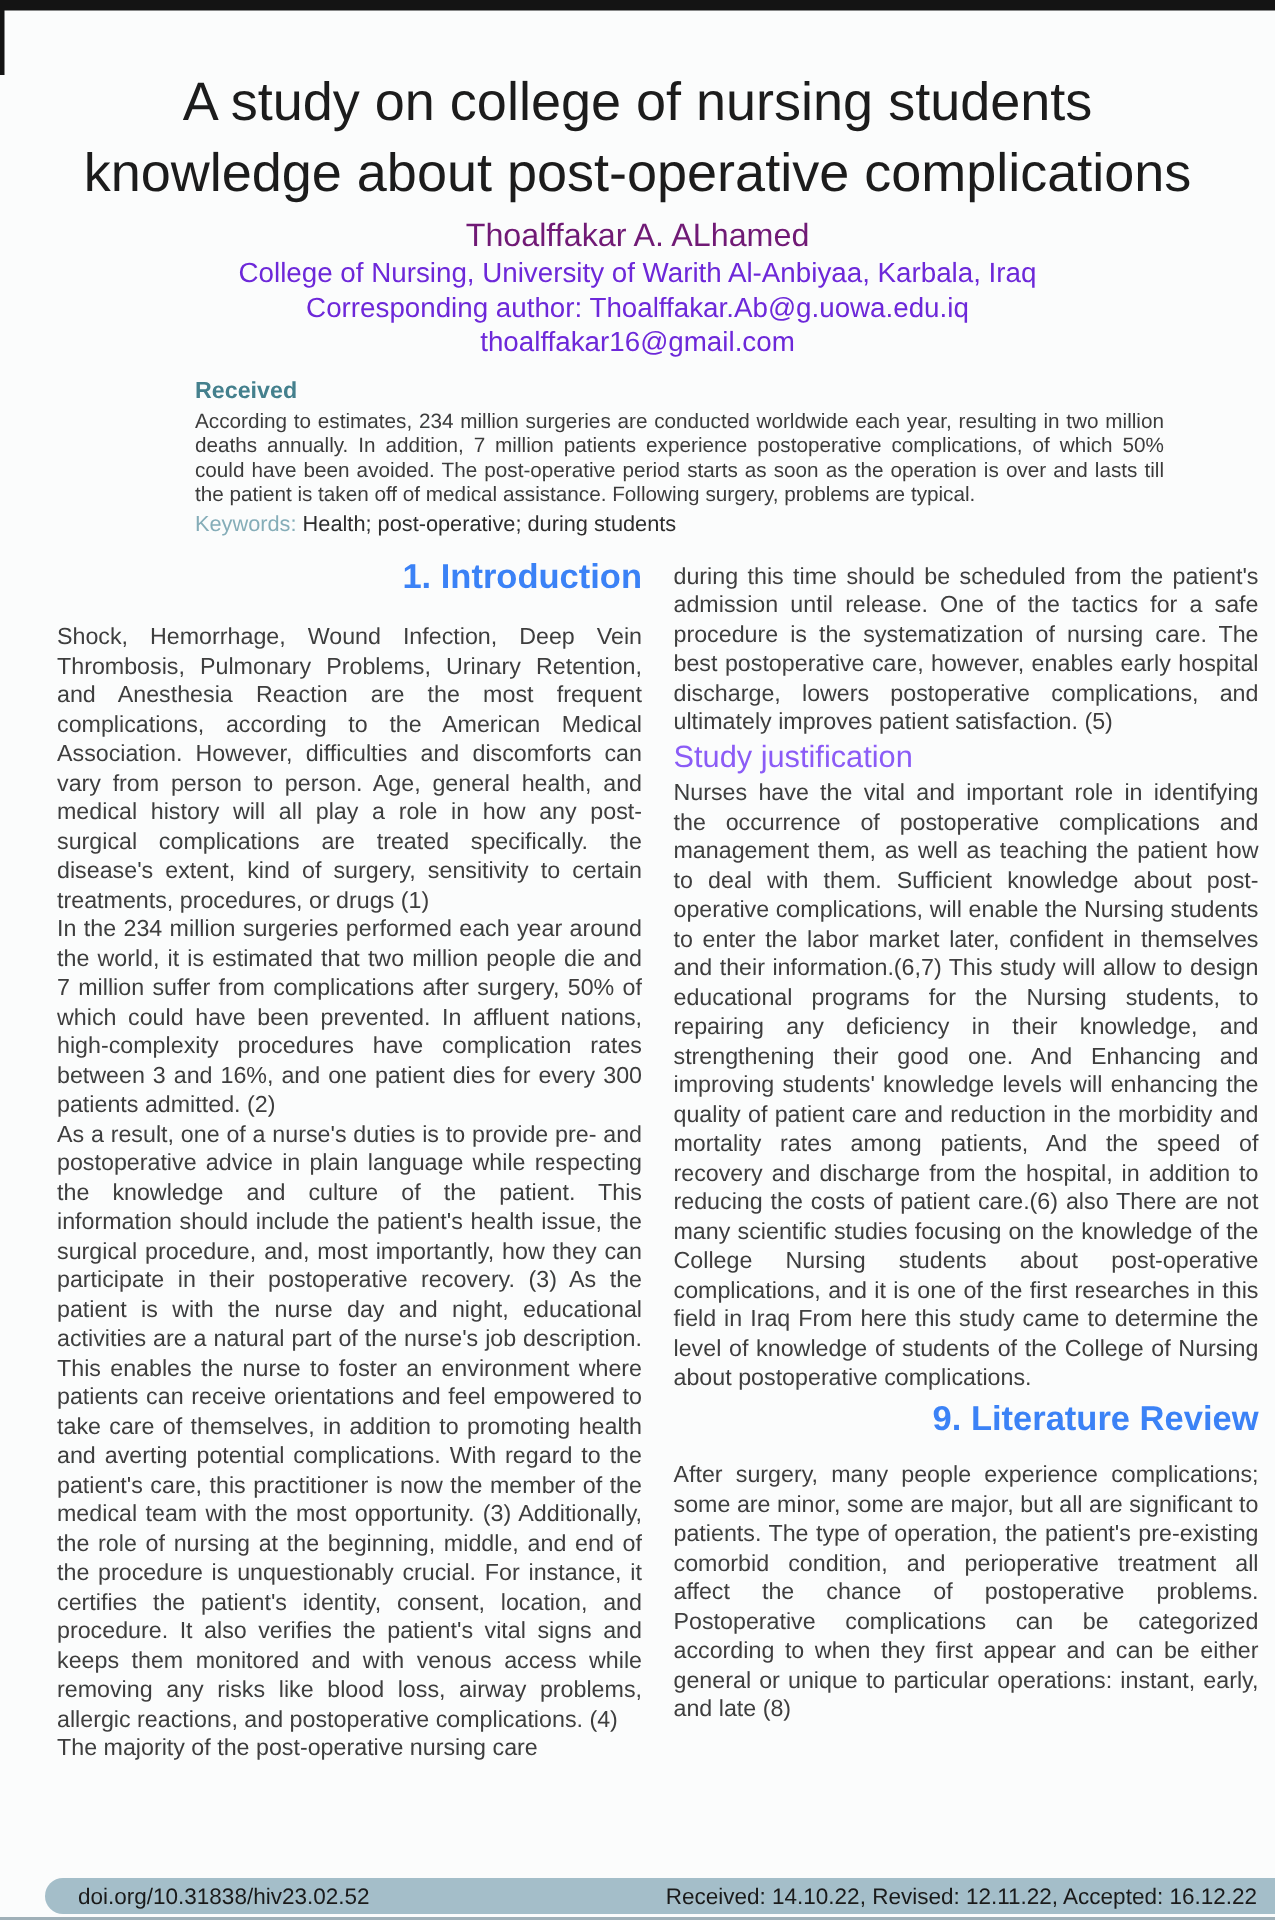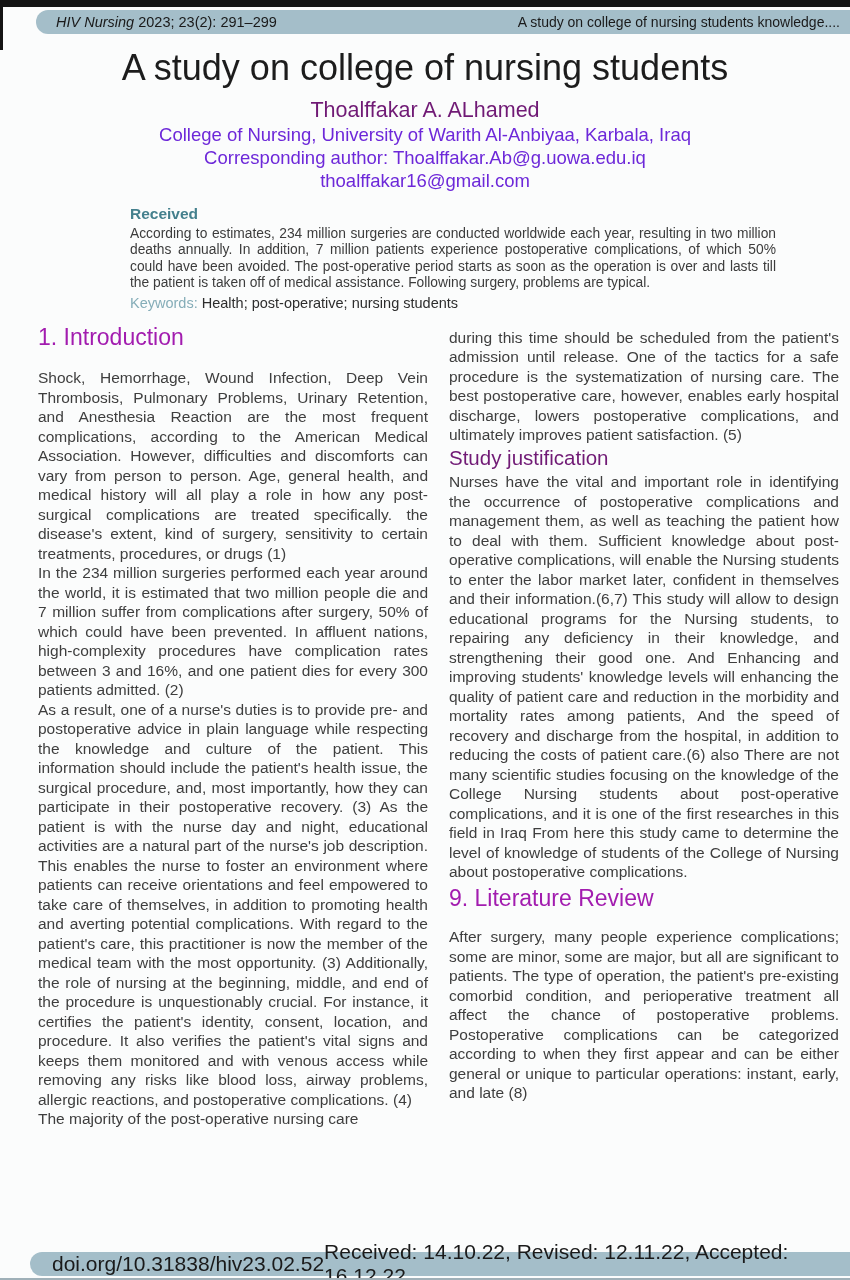--- a/index.html
+++ b/index.html
@@ -14,71 +14,68 @@
   .left-edge { position:absolute; top:0; left:0; width:3px; height:50px; background:#141414; }
   .bottom-edge { position:absolute; bottom:0; left:0; right:0; height:2px; background:#9fb0b8; }
 
   
   .bar {
     position:absolute; right:0; height:24px; background:#a4bec9;
     border-radius:12px 0 0 12px; display:flex; justify-content:space-between;
     align-items:center; box-sizing:border-box; color:#1a1a1a;
   }
   .header-bar { top:10px; left:36px; padding:0 10px 0 20px; font-size:14.5px; }
-  .footer-bar { top:1252px; left:30px; padding:0 12px 0 22px; font-size:21px; }
+  .footer-bar { top:1252px; left:30px; padding:0 12px 0 22px; font-size:15px; }
   .jname { font-style:italic; }
   .header-right { font-size:14px; }
 
   .content { position:absolute; top:40px; left:0; right:0; }
   .title-block { text-align:center; }
   h1 { margin:4px 0 0; font-size:36px; line-height:47px; font-weight:500; color:#1c1c1c; }
   h1 span { display:block; }
   .author { margin-top:7px; font-size:21.5px; color:#701a75; }
   .affiliation, .corresponding, .email { margin-top:1px; font-size:18.5px; line-height:22px; color:#6d28d9; }
 
   .abstract { margin:13px 0 0 130px; width:646px; }
   .abs-heading { font-size:15.5px; font-weight:bold; color:#44808d; }
   .abs-text { margin:3px 0 0; font-size:13.8px; line-height:16.4px; text-align:justify; color:#3c3c3c; }
   .keywords { margin:3px 0 0; font-size:14.5px; color:#2d2d2d; }
   .kw-label { color:#85adb8; }
 
   .columns { display:flex; gap:21px; margin:17px 0 0 38px; width:801px; }
   .col { width:390px; font-size:15.5px; line-height:19.5px; text-align:justify; color:#3e3e3e; }
   .col p { margin:0; }
-  h2.section { font-size:23px; font-weight:400; color:#a21caf; margin:0 0 21px; text-align:left; }
-  h3.subsection { font-size:20.5px; font-weight:400; color:#701a75; margin:3px 0 5px; text-align:left; }
+  h2.section { font-size:23px; font-weight:700; color:#3b82f6; margin:0 0 21px; text-align:right; }
+  h3.subsection { font-size:20.5px; font-weight:400; color:#8b5cf6; margin:3px 0 5px; text-align:left; }
   .right-col h2.section { margin:7px 0 19px; }
 </style>
 </head>
 <body>
 
 <div class="page">
   <div class="top-strip"></div>
   <div class="left-edge"></div>
 
-  <div class="bar header-bar">
-    <div class="header-left"><span class="jname">HIV Nursing</span><span> 2023; 23(2): 291–299</span></div>
-    <div class="header-right">A study on college of nursing students knowledge....</div>
-  </div>
 
   <div class="content">
     <div class="title-block">
       <h1>
           <span>A study on college of nursing students</span>
+          <span>knowledge about post-operative complications</span>
         </h1>
       <div class="author">Thoalffakar A. ALhamed</div>
       <div class="affiliation">College of Nursing, University of Warith Al-Anbiyaa, Karbala, Iraq</div>
       <div class="corresponding">Corresponding author: Thoalffakar.Ab@g.uowa.edu.iq</div>
       <div class="email">thoalffakar16@gmail.com</div>
     </div>
 
     <div class="abstract">
       <div class="abs-heading">Received</div>
       <p class="abs-text">According to estimates, 234 million surgeries are conducted worldwide each year, resulting in two million deaths annually. In addition, 7 million patients experience postoperative complications, of which 50% could have been avoided. The post-operative period starts as soon as the operation is over and lasts till the patient is taken off of medical assistance. Following surgery, problems are typical.</p>
-      <p class="keywords"><span class="kw-label">Keywords:</span> <span>Health; post-operative; nursing students</span></p>
+      <p class="keywords"><span class="kw-label">Keywords:</span> <span>Health; post-operative; during students</span></p>
     </div>
 
     <div class="columns">
       <div class="col left-col">
         <h2 class="section">1.  Introduction</h2>
         <p>Shock, Hemorrhage, Wound Infection, Deep Vein Thrombosis, Pulmonary Problems, Urinary Retention, and Anesthesia Reaction are the most frequent complications, according to the American Medical Association. However, difficulties and discomforts can vary from person to person. Age, general health, and medical history will all play a role in how any post-surgical complications are treated specifically. the disease's extent, kind of surgery, sensitivity to certain treatments, procedures, or drugs (1)</p>
         <p>In the 234 million surgeries performed each year around the world, it is estimated that two million people die and 7 million suffer from complications after surgery, 50% of which could have been prevented. In affluent nations, high-complexity procedures have complication rates between 3 and 16%, and one patient dies for every 300 patients admitted. (2)</p>
         <p>As a result, one of a nurse's duties is to provide pre- and postoperative advice in plain language while respecting the knowledge and culture of the patient. This information should include the patient's health issue, the surgical procedure, and, most importantly, how they can participate in their postoperative recovery. (3) As the patient is with the nurse day and night, educational activities are a natural part of the nurse's job description. This enables the nurse to foster an environment where patients can receive orientations and feel empowered to take care of themselves, in addition to promoting health and averting potential complications. With regard to the patient's care, this practitioner is now the member of the medical team with the most opportunity. (3) Additionally, the role of nursing at the beginning, middle, and end of the procedure is unquestionably crucial. For instance, it certifies the patient's identity, consent, location, and procedure. It also verifies the patient's vital signs and keeps them monitored and with venous access while removing any risks like blood loss, airway problems, allergic reactions, and postoperative complications. (4)</p>
         <p>The majority of the post-operative nursing care</p>
       </div>

